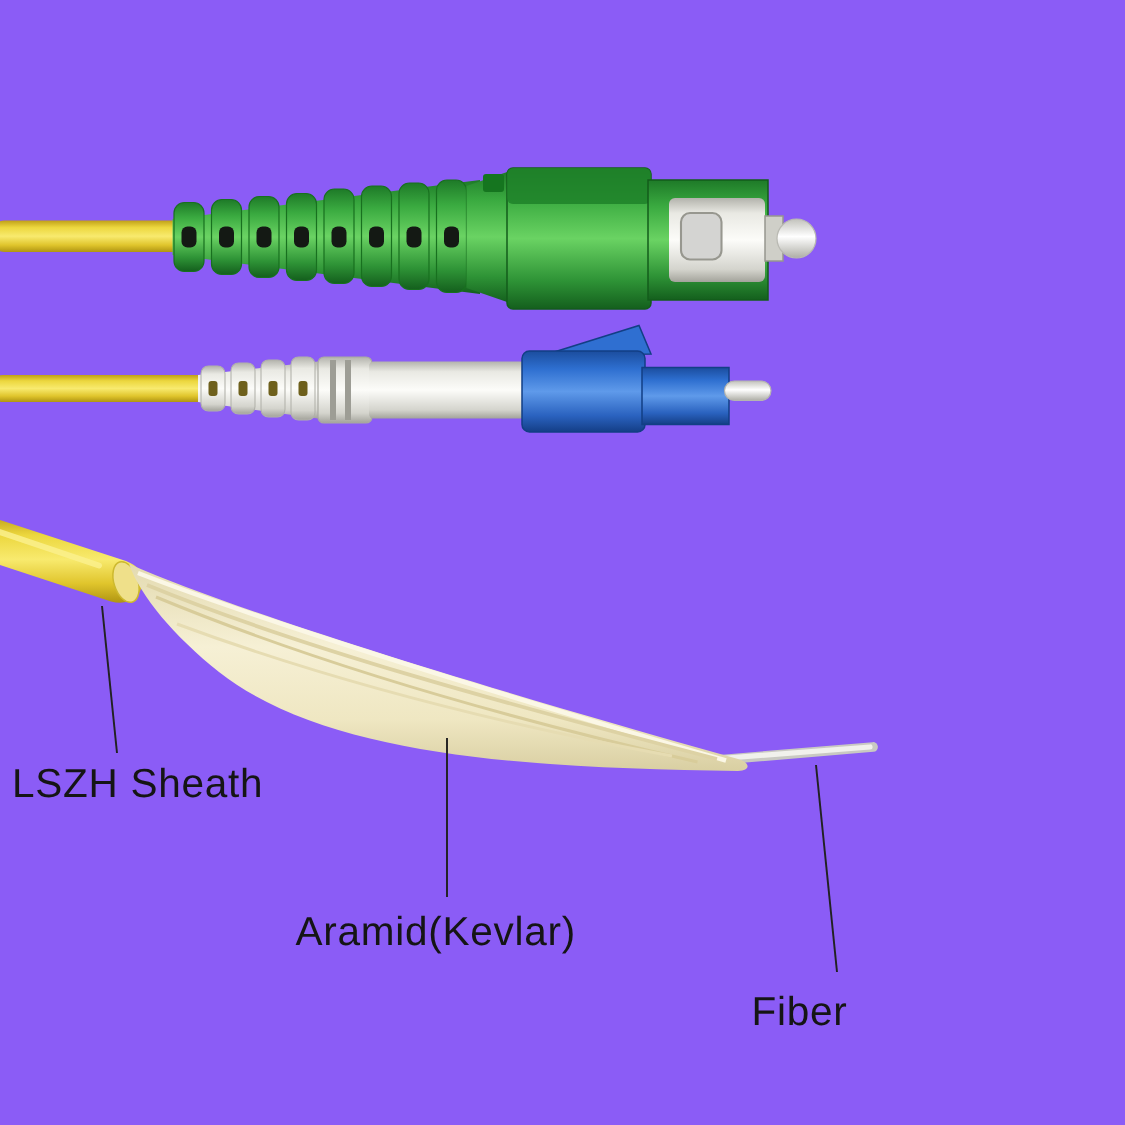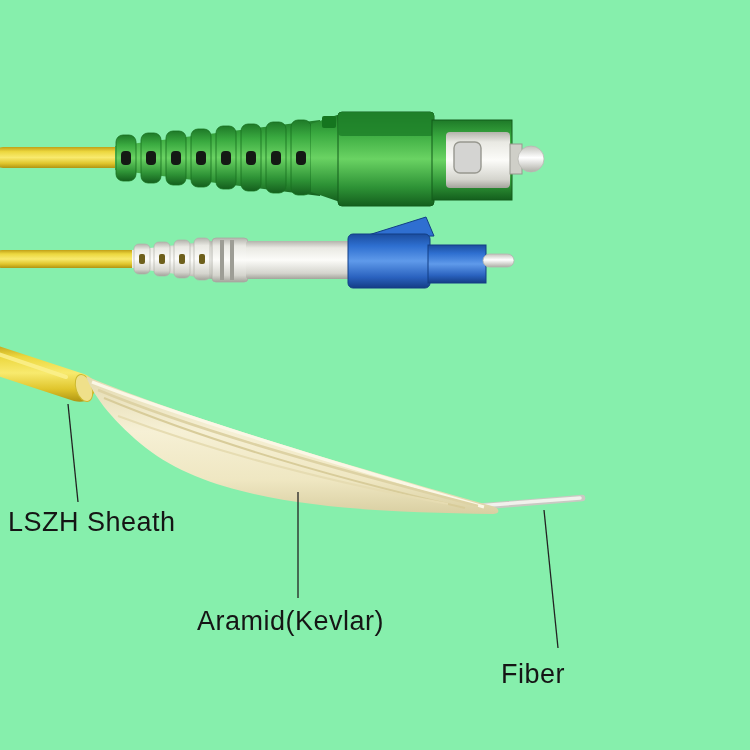--- a/index.html
+++ b/index.html
@@ -1,20 +1,20 @@
 <!DOCTYPE html>
 <html><head>
 <meta charset="utf-8">
 <style>
   html, body { margin: 0; padding: 0; background: #ffffff; }
   .stage {
     position: relative;
     width: 750px;
     height: 750px;
-    background: #86efac;
+    background: #8b5cf6;
     overflow: hidden;
     font-family: "Liberation Sans", sans-serif;
   }
   svg { display: block; }
   .label {
     font-family: "Liberation Sans", sans-serif;
     font-size: 27px;
     letter-spacing: 0.5px;
   }
 </style>

